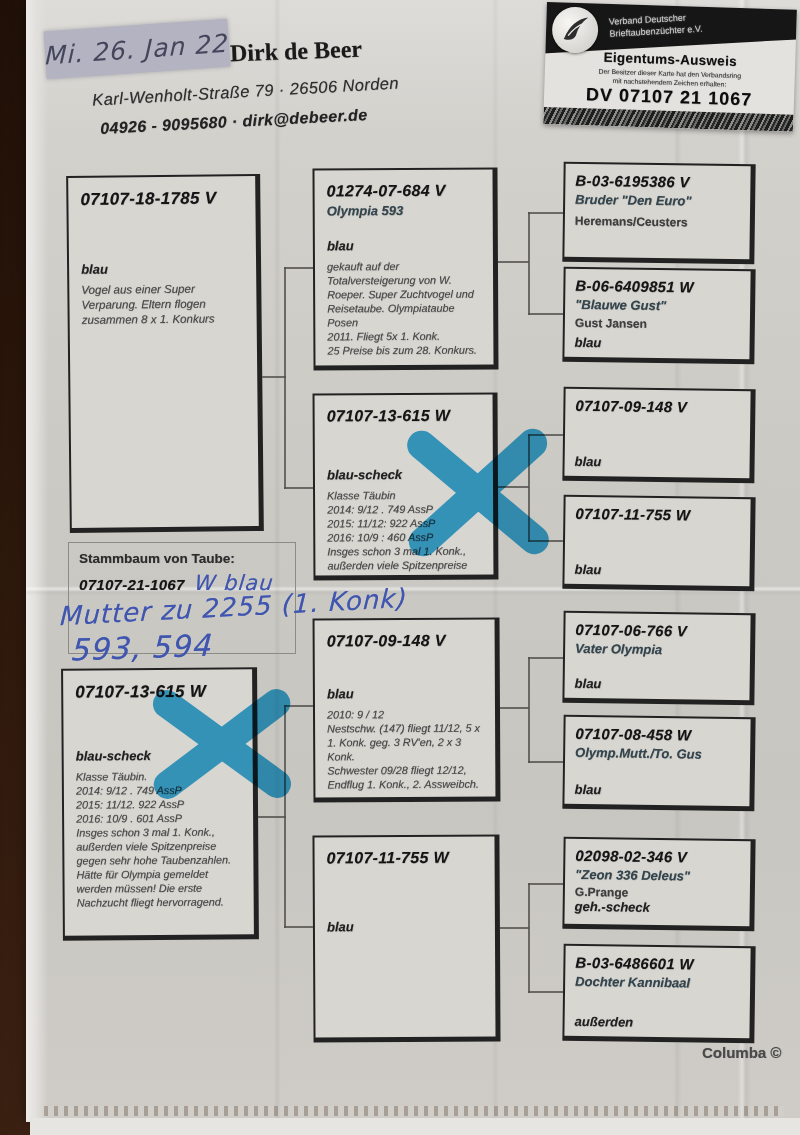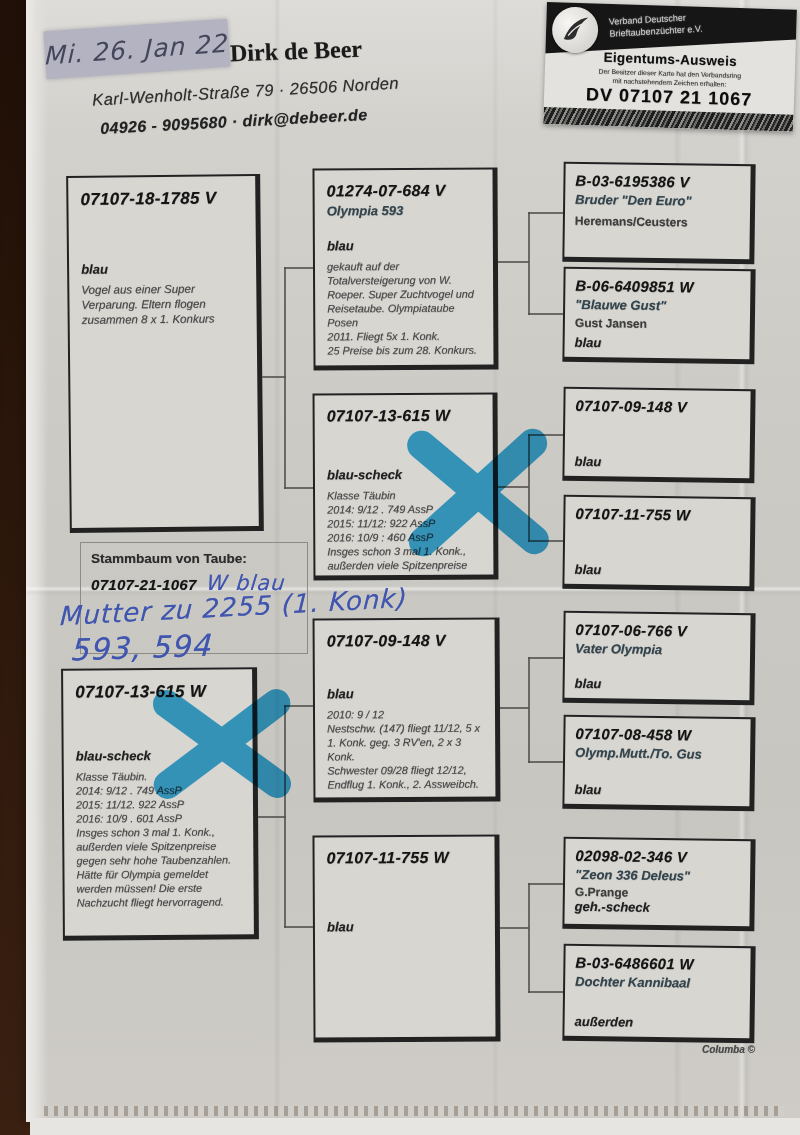--- a/index.html
+++ b/index.html
@@ -75,21 +75,21 @@
         color:#3a3a3a;line-height:1.35;text-shadow:0 0 1px rgba(60,60,60,.6);}
   .cardring{position:absolute;left:0;right:0;top:81px;text-align:center;font-weight:bold;
         font-size:18px;color:#0c0c0c;letter-spacing:1px;}
   .cardband{position:absolute;left:0;right:0;bottom:0;height:17px;
         background:repeating-linear-gradient(115deg,#1d1d1d 0 3px,#8d8d88 3px 5px,#2a2a2a 5px 7px,#6a6a66 7px 9px);}
   
   .cl{position:absolute;background:rgba(82,80,76,.8);}
   
   .xmark{position:absolute;mix-blend-mode:multiply;opacity:.9;}
   .xs{position:absolute;border-radius:16px;}
-  .credit{position:absolute;left:702px;top:1044px;font-size:10px;font-style:italic;
+  .credit{position:absolute;left:702px;top:1044px;font-size:15px;
         font-weight:bold;color:#4a4a4a;}
 </style>
 </head>
 <body>
 
 <div class="scene">
   <div class="wood"></div>
   <div class="paper"></div>
   <div class="bottom-strip"></div>
   <div class="perforation"></div>
@@ -151,21 +151,21 @@
   <div class="cl" style="left:528px;top:991px;width:35px;height:2px"></div>
 
   <div class="pbox" style="left:68px;top:175px;width:194px;height:357px;transform:rotate(-0.6deg)">
     <div class="ring print">07107-18-1785 V</div>
     <div class="clabel print" style="margin-top:52px">blau</div>
     <div class="notes print">Vogel aus einer Super
 Verparung. Eltern flogen
 zusammen 8 x 1. Konkurs</div>
   </div>
 
-  <div class="sbox" style="left:80px;top:542px;width:228px;height:112px">
+  <div class="sbox" style="left:68px;top:542px;width:228px;height:112px">
     <div class="slabel print">Stammbaum von Taube:</div>
     <div style="margin-top:5px;white-space:nowrap">
       <span class="ring print" style="font-size:15px">07107-21-1067</span>
       <span class="hand pen" style="font-size:21px;margin-left:6px">W blau</span>
     </div>
   </div>
   <div class="hand pen" style="position:absolute;left:60px;top:592px;font-size:26px;transform:rotate(-3deg) skewX(-6deg);white-space:nowrap">Mutter zu 2255 (1. Konk)</div>
   <div class="hand pen" style="position:absolute;left:72px;top:630px;font-size:30px;transform:rotate(-2deg) skewX(-6deg)">593, 594</div>
 
   <div class="pbox" style="left:62px;top:668px;width:196px;height:272px;transform:rotate(-0.4deg)">

